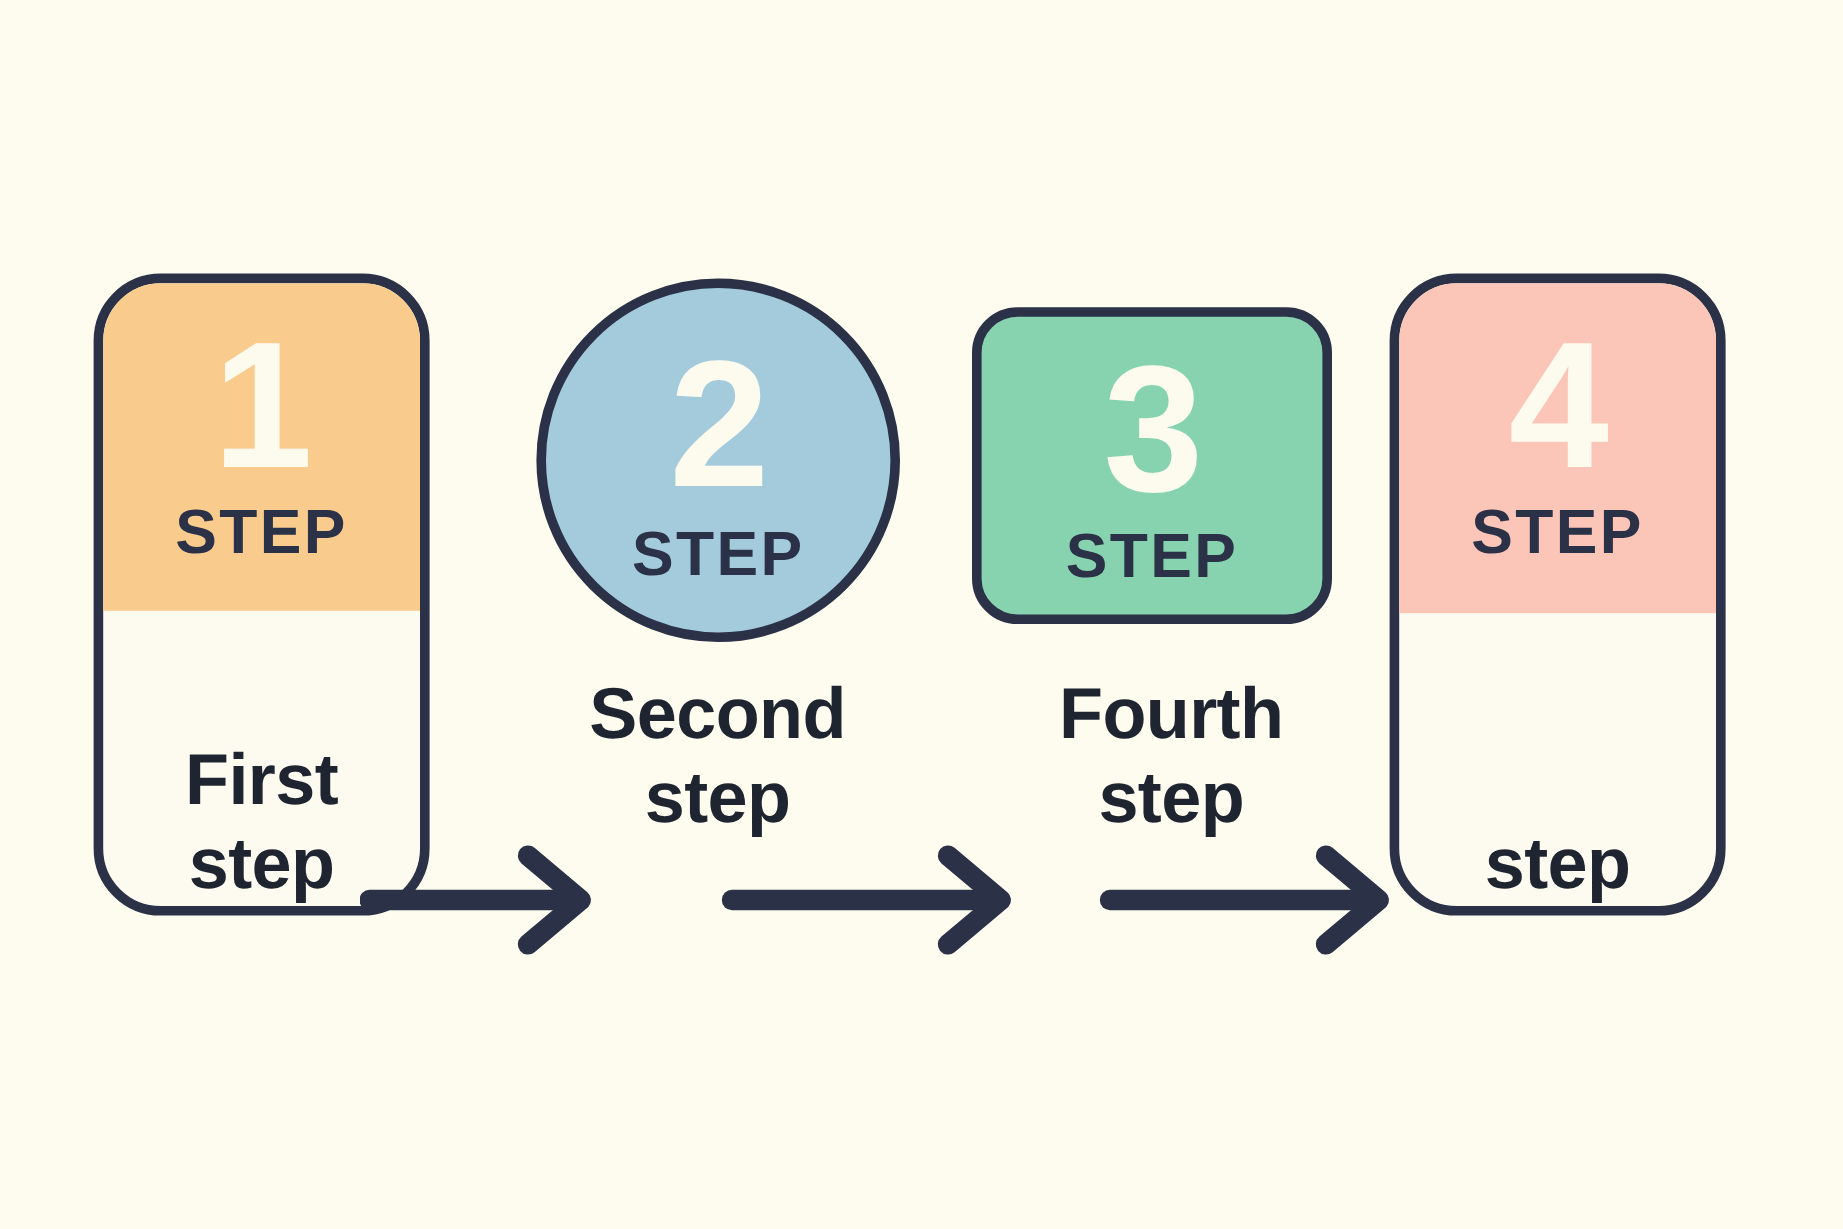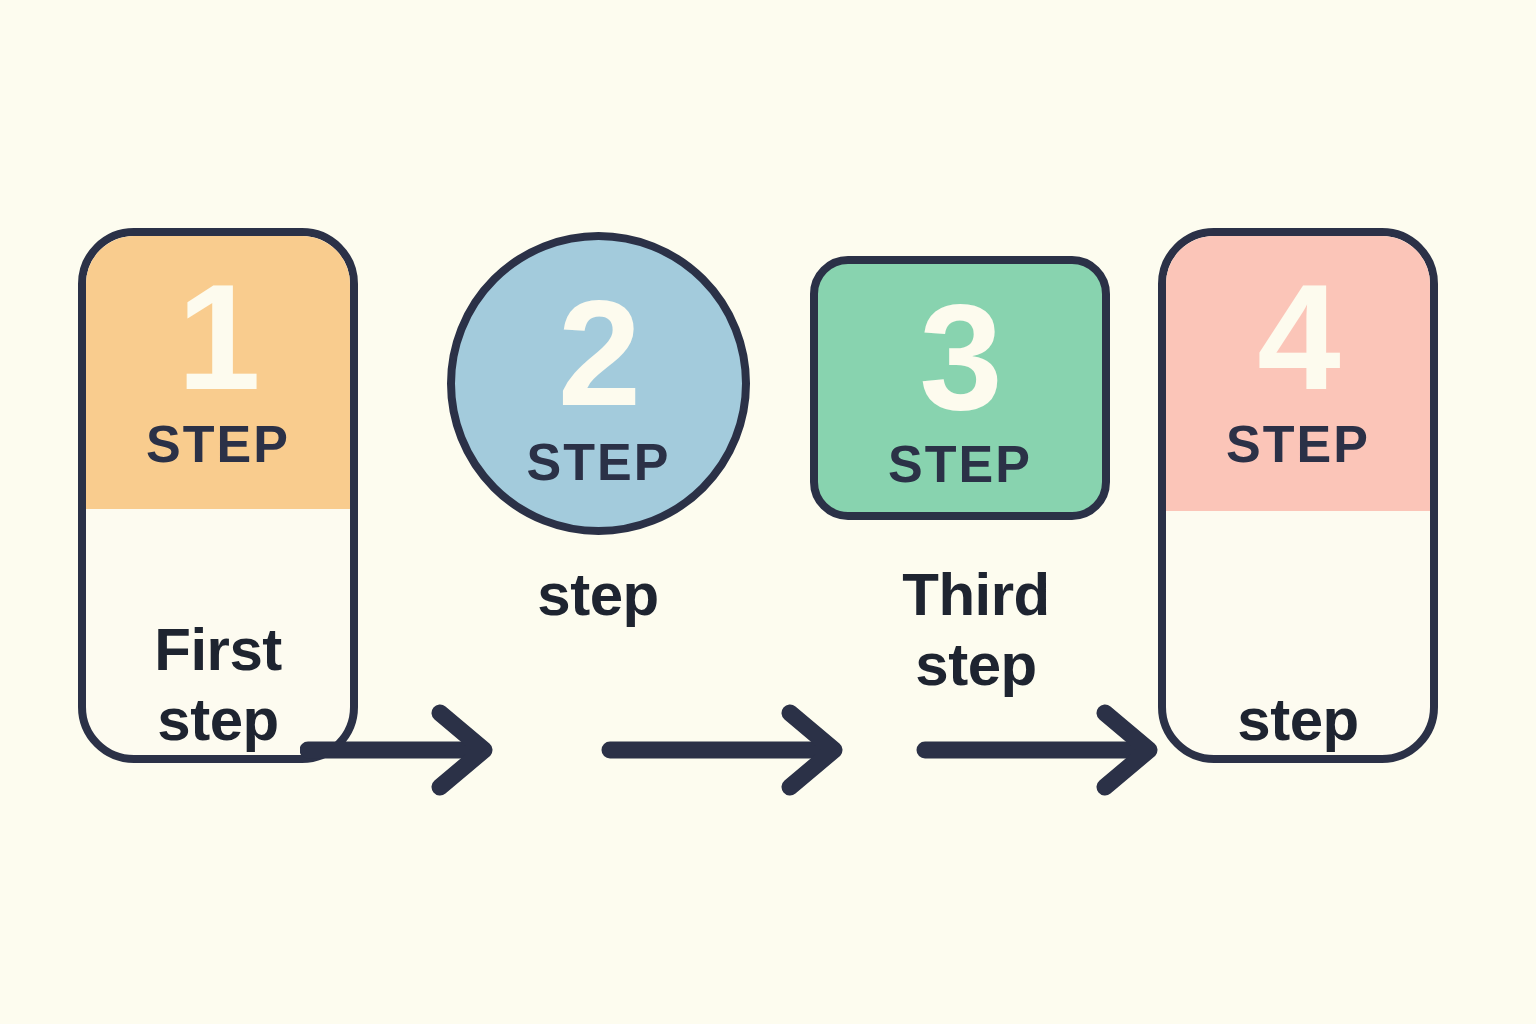--- a/index.html
+++ b/index.html
@@ -156,29 +156,30 @@
         <div>step</div>
       </div>
     </div>
   </div>
 
   <div id="circle-2">
     <div class="num">2</div>
     <div class="step-word">STEP</div>
   </div>
   <div class="free-caption" id="caption-2">
+    <div class="caption">Second</div>
     <div class="caption">step</div>
   </div>
 
   <div id="square-3">
     <div class="num">3</div>
     <div class="step-word">STEP</div>
   </div>
   <div class="free-caption" id="caption-3">
-    <div class="caption">Third</div>
+    <div class="caption">Fourth</div>
     <div class="caption">step</div>
   </div>
 
   <div class="pill-card" id="card-4">
     <div class="pill-head">
       <div class="num">4</div>
       <div class="step-word">STEP</div>
     </div>
     <div class="pill-body">
       <div class="caption">

